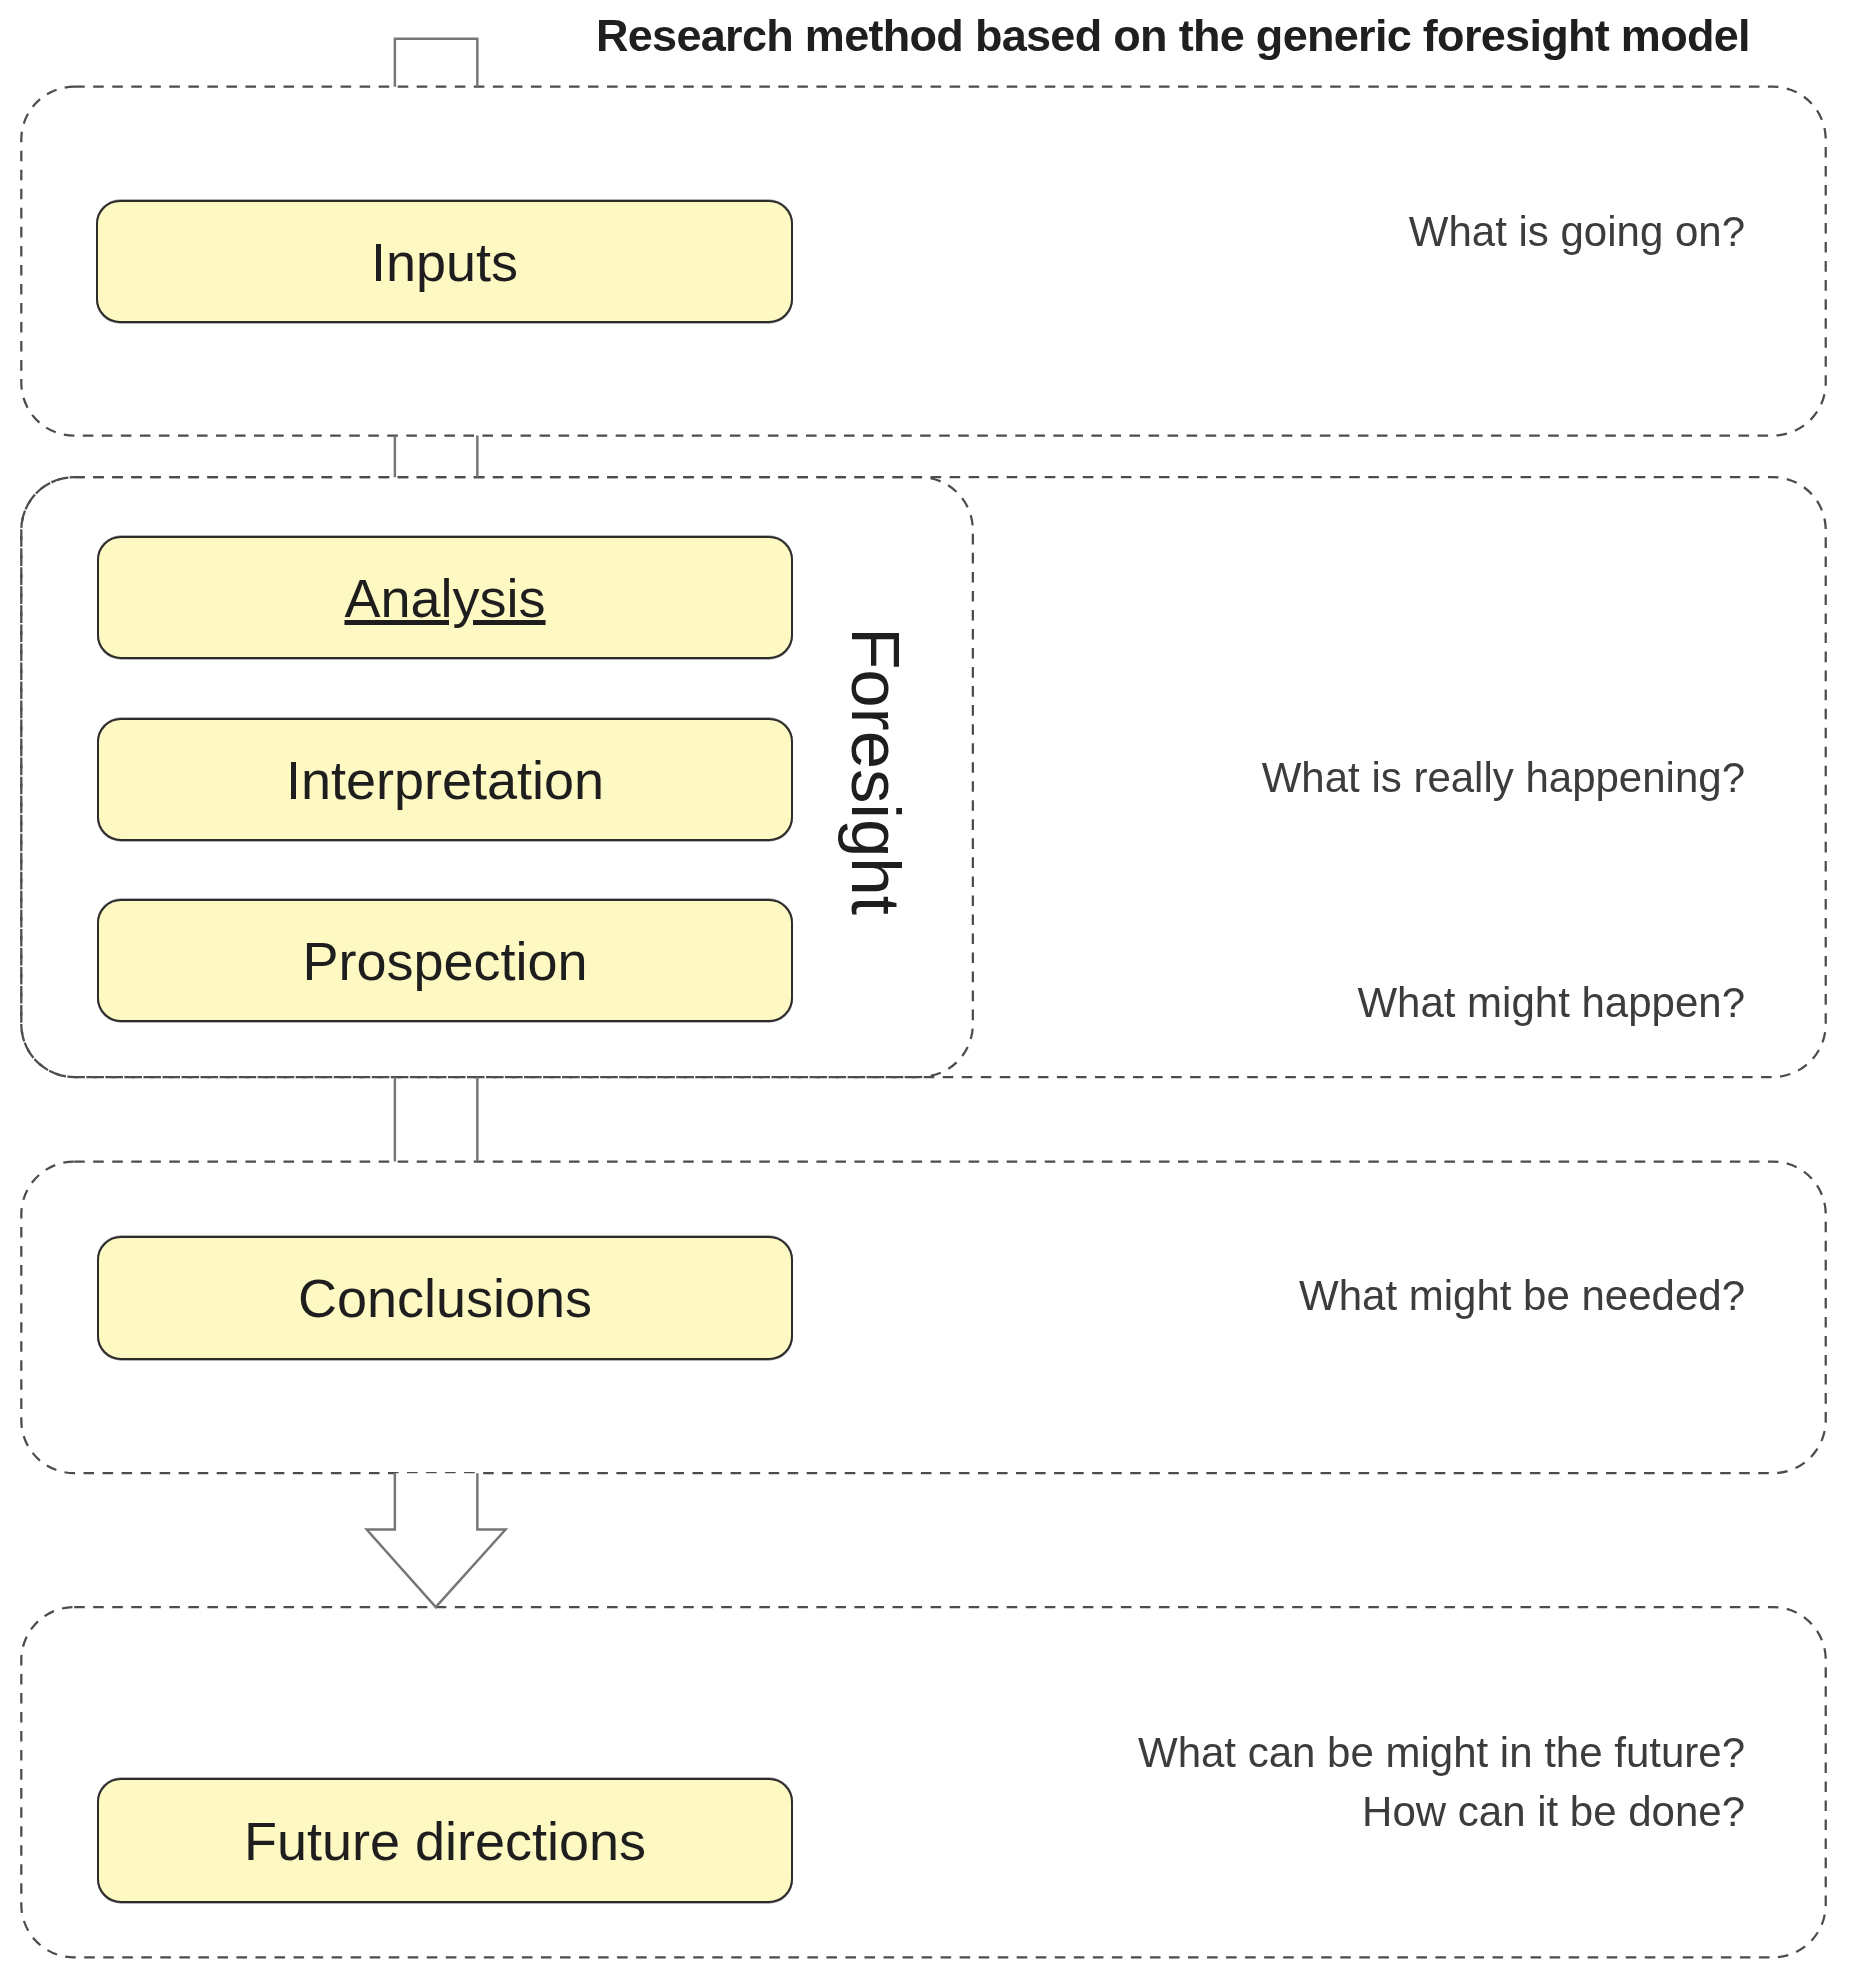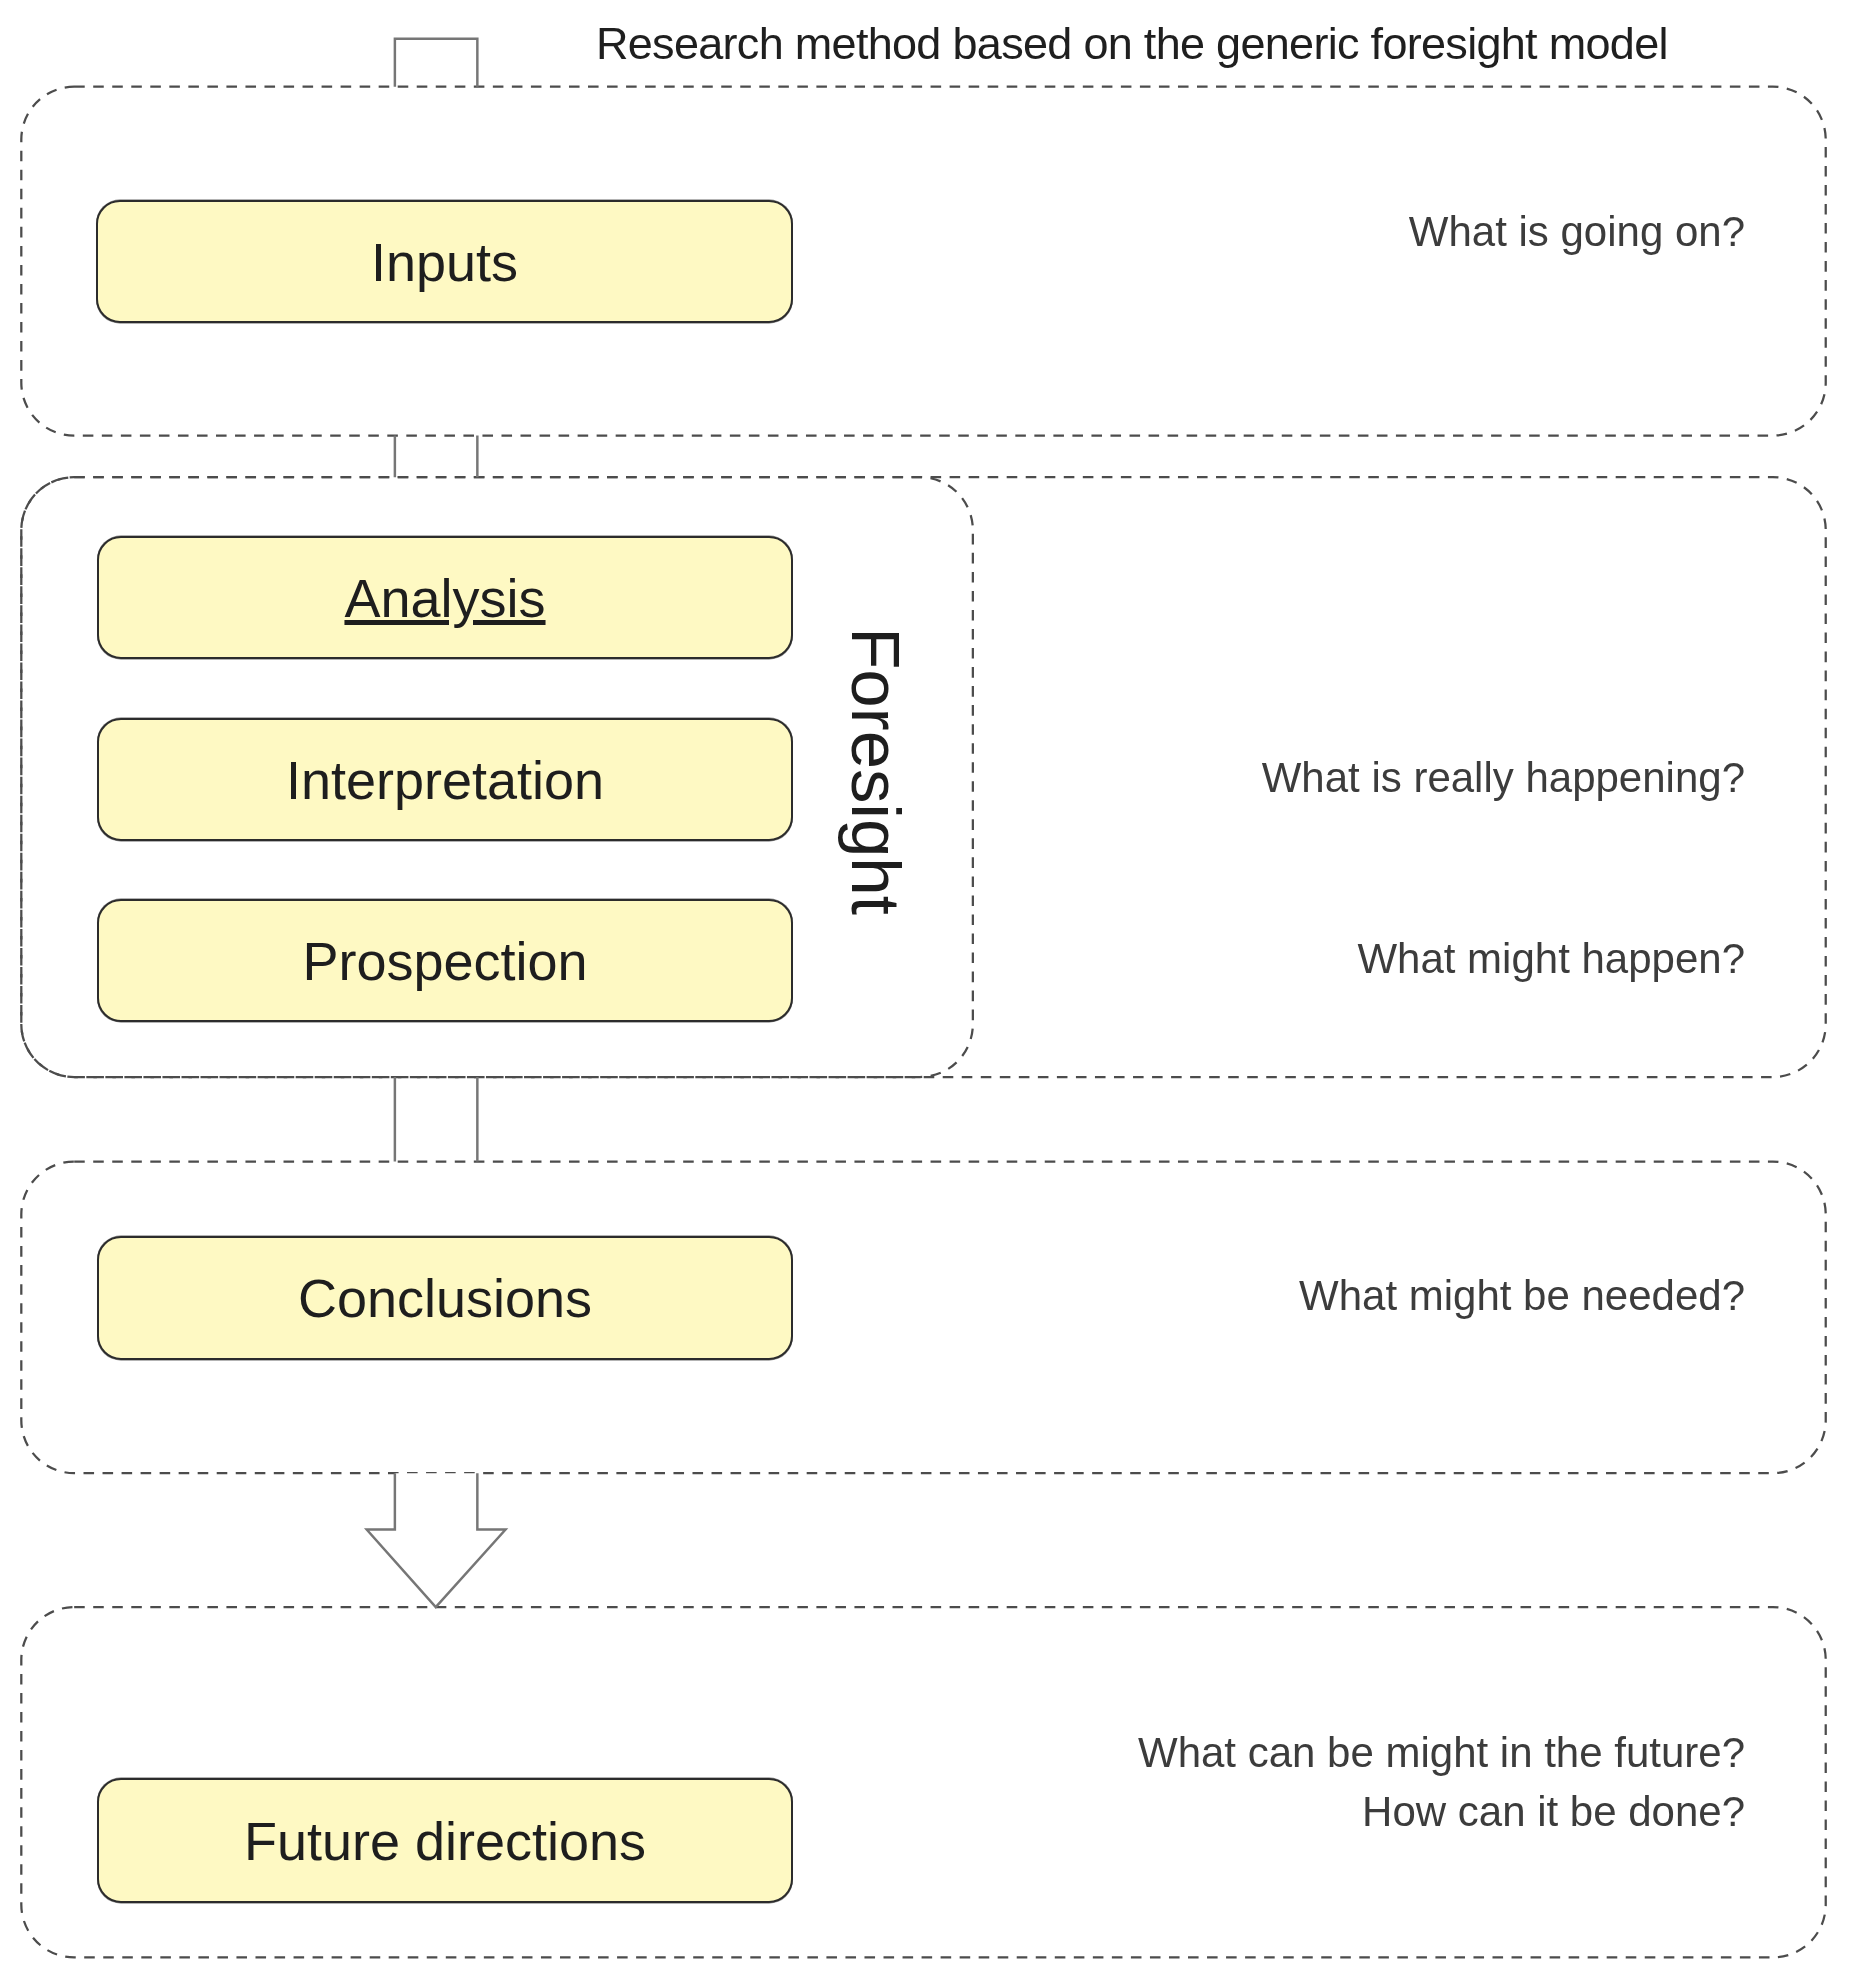--- a/index.html
+++ b/index.html
@@ -6,22 +6,22 @@
   #canvas{
     position:relative;
     width:1871px;height:1975px;
     background:#ffffff;
     font-family:"Liberation Sans", sans-serif;
     overflow:hidden;
   }
   #bg-layer{position:absolute;left:0;top:0;width:1871px;height:1975px;}
   .page-title{
     position:absolute;
-    left:596px;top:18px;
-    font-size:45px;font-weight:normal;
+    left:596px;top:10px;
+    font-size:45px;font-weight:bold;
     color:#1f1f1f;
     white-space:nowrap;
     letter-spacing:-0.7px;
   }
   .node-box{
     position:absolute;
     left:97px;width:692px;height:119px;
     background:#fef9c3;
     border:2.1px solid #2c2c2c;
     border-radius:24px;
@@ -87,21 +87,21 @@
   <div class="node-box" style="top:718px;">
     <span>Interpretation</span>
   </div>
   <div class="node-box" style="top:899px;">
     <span>Prospection</span>
   </div>
 
   <div class="group-label">Foresight</div>
 
   <div class="question" style="top:747px;">What is really happening?</div>
-  <div class="question" style="top:928px;margin-left:15px;">What might happen?</div>
+  <div class="question" style="top:972px;margin-left:15px;">What might happen?</div>
 
   <div class="node-box" style="top:1236px;height:120px;">
     <span>Conclusions</span>
   </div>
   <div class="question" style="top:1265px;">What might be needed?</div>
 
   <div class="node-box" style="top:1778px;height:121px;">
     <span>Future directions</span>
   </div>
   <div class="question" style="top:1723px;line-height:59px;">

